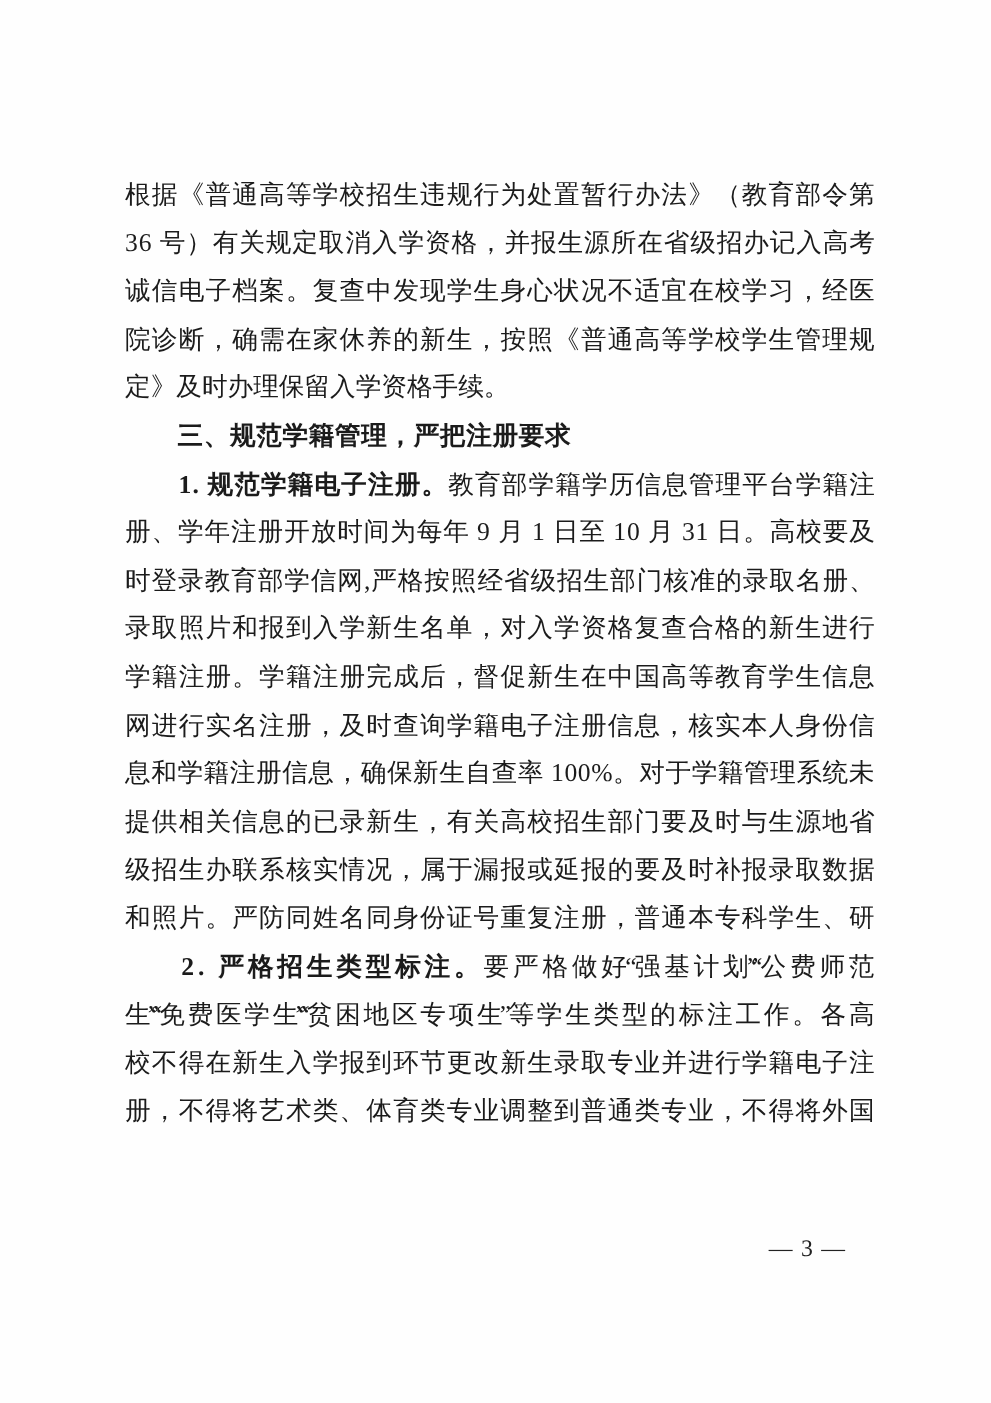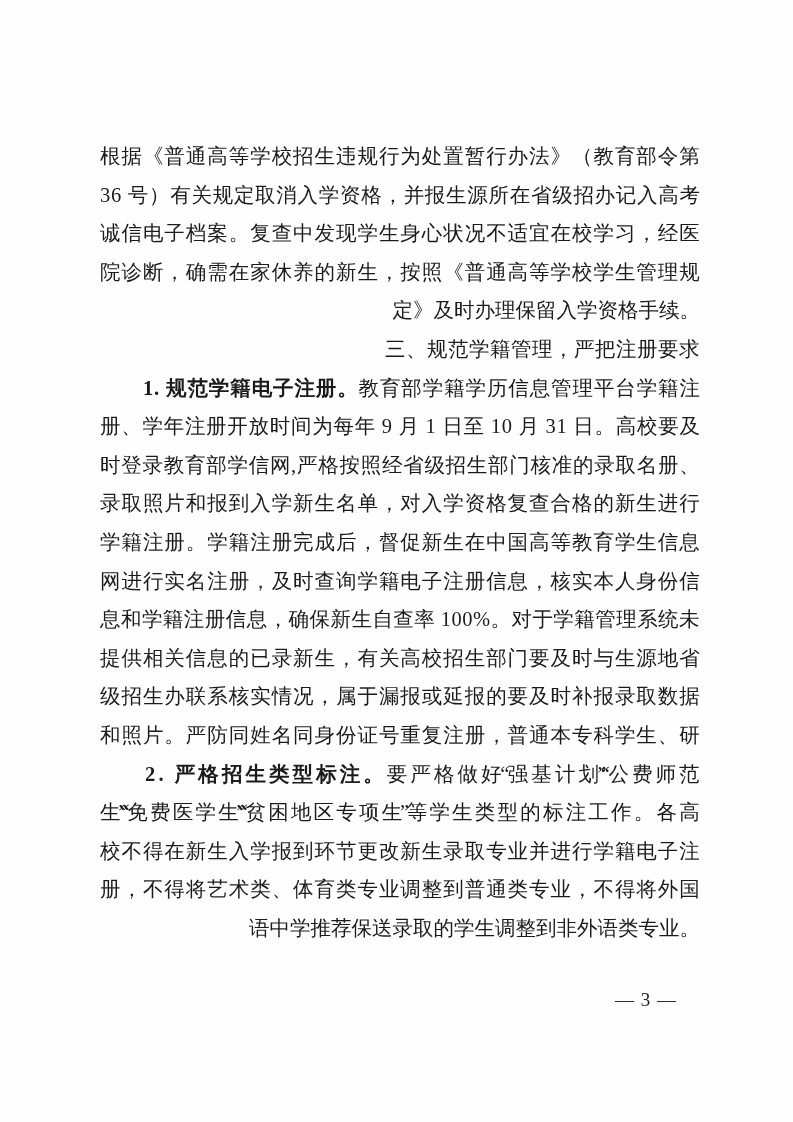--- a/index.html
+++ b/index.html
@@ -36,24 +36,24 @@
   }
   .ch { white-space: pre; line-height: 1; }
   .ch.b { font-weight: 700; }
   
   .ch.narrow { margin: 0 -4.5px; }
   .indent-spacer { flex: 0 0 42px; width: 42px; height: 1px; }
   
   .line.plain {
     line-height: 38.6px;
     white-space: pre;
-    text-align: right;
+    text-align: left;
   }
   .line.plain.indent { text-indent: 42px; }
-  .line.plain .b { font-weight: 400; }
+  .line.plain .b { font-weight: 700; }
   
   .para.heading .line {
     font-family: "Liberation Sans", "DejaVu Sans", sans-serif;
     font-weight: 700;
     font-size: 20.5px;
     letter-spacing: 0.5px;
   }
   .page-number {
     position: absolute;
     top: 989px;
@@ -632,17 +632,16 @@
           <span class="ch">类</span>
           <span class="ch">专</span>
           <span class="ch">业</span>
           <span class="ch">，</span>
           <span class="ch">不</span>
           <span class="ch">得</span>
           <span class="ch">将</span>
           <span class="ch">外</span>
           <span class="ch">国</span>
         </div>
-        <div class="line plain"><span>语中学推荐保送录取的学生调整到非外语类专业。</span></div>
       </div>
     </div>
   <div class="page-number">— 3 —</div>
 </div>
 
 </body></html>

